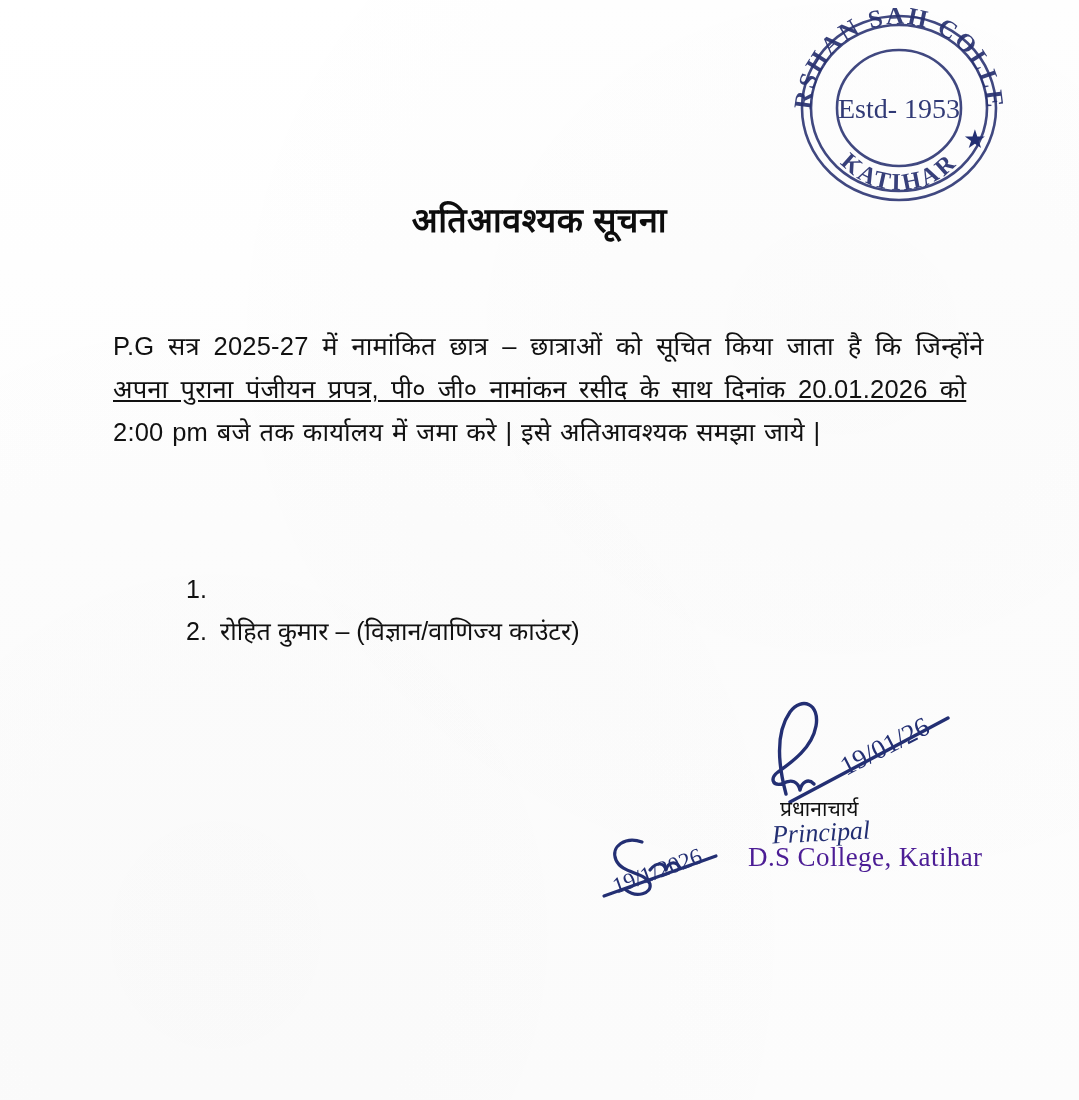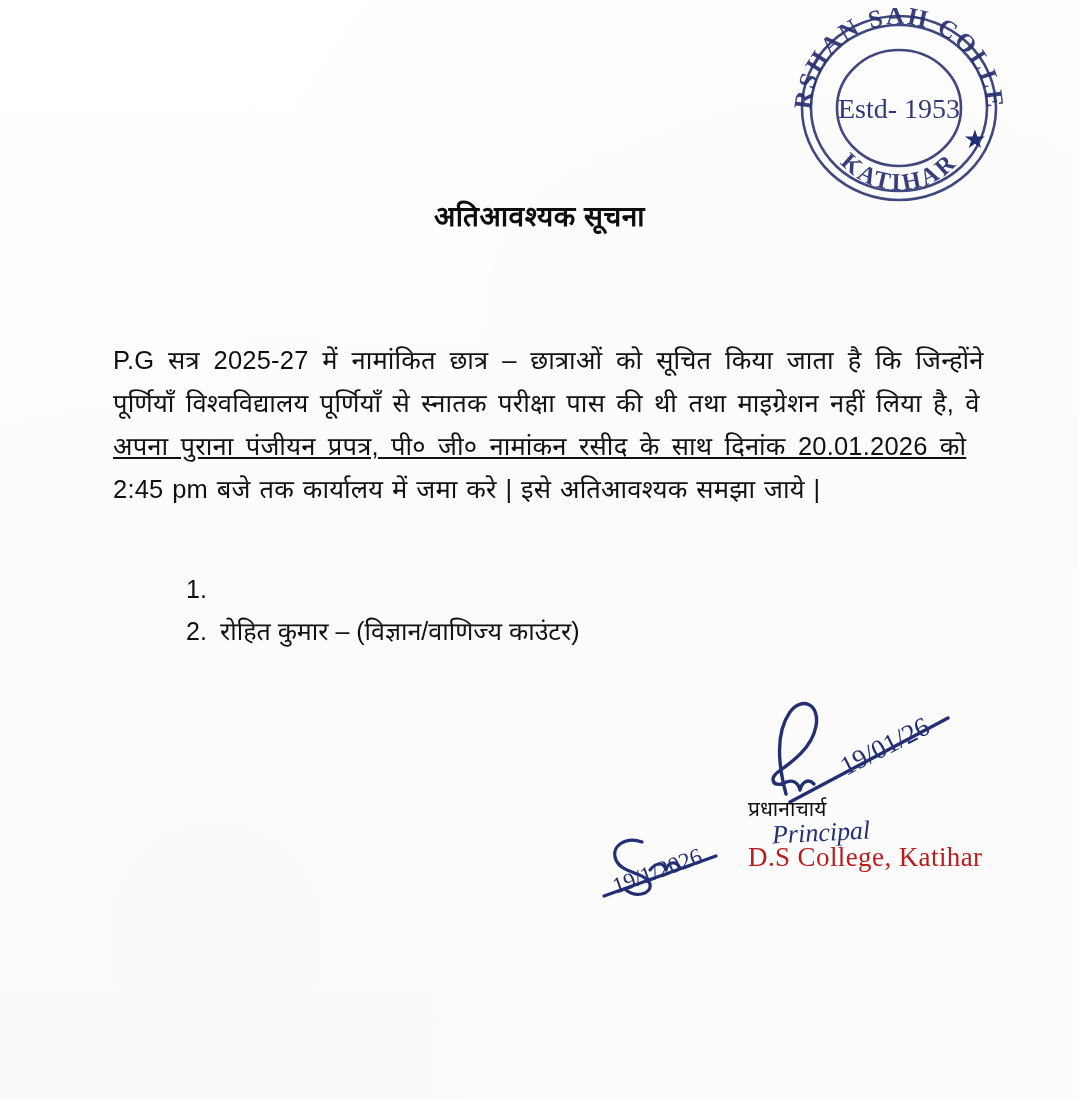--- a/index.html
+++ b/index.html
@@ -44,42 +44,42 @@
   .seal svg { width: 100%; height: 100%; display: block; }
 
   
   .title {
     position: absolute;
     left: 0;
     right: 0;
     top: 196px;
     text-align: center;
     font-family: "Liberation Sans", "DejaVu Sans", sans-serif;
-    font-size: 28px;
+    font-size: 34px;
     font-weight: 600;
     letter-spacing: 0.5px;
     color: #0d0d0d;
   }
 
   
   .body-block {
     position: absolute;
     left: 113px;
     top: 325px;
     width: 880px;
   }
   .body-line {
     font-family: "Liberation Sans", "DejaVu Sans", sans-serif;
     font-size: 25.5px;
     line-height: 43px;
     color: #111111;
     white-space: nowrap;
     letter-spacing: 0.2px;
   }
-  .line-1 { word-spacing: 6.5px; margin-top: 14px; }
+  .line-1 { word-spacing: 6.5px; }
   .line-2 { word-spacing: 4.0px; }
   .line-3 { word-spacing: 5.0px; text-decoration: underline; }
   .line-4 { word-spacing: 1.5px; }
 
   
   .list-block {
     position: absolute;
     left: 186px;
     top: 568px;
   }
@@ -120,21 +120,21 @@
   .sig-main svg, .sig-second svg { width: 100%; height: 100%; display: block; overflow: visible; }
   .sig-second {
     left: 30px;
     top: 140px;
     width: 170px;
     height: 80px;
   }
 
   .designation {
     position: absolute;
-    left: 188px;
+    left: 220px;
     top: 104px;
     font-family: "Liberation Sans", "DejaVu Sans", sans-serif;
     font-size: 21px;
     color: #111111;
     white-space: nowrap;
   }
   .college-hi {
     position: absolute;
     left: 144px;
     top: 131px;
@@ -153,21 +153,21 @@
     color: #232f73;
     transform: rotate(-3deg);
     white-space: nowrap;
   }
   .college-en {
     position: absolute;
     left: 188px;
     top: 152px;
     font-family: "Liberation Serif", "DejaVu Serif", serif;
     font-size: 27px;
-    color: #b91c1c;
+    color: #4c1d95;
     white-space: nowrap;
     letter-spacing: 0.4px;
   }
 </style>
 </head>
 <body>
 
 <div class="paper"></div>
 
 <div class="page">
@@ -191,23 +191,22 @@
       </text>
       <text x="106" y="110" text-anchor="middle" font-family="Liberation Serif, serif" font-size="28" fill="currentColor" opacity="0.95">Estd- 1953</text>
       <text x="182" y="140" text-anchor="middle" font-size="26" fill="#232f73">★</text>
     </svg>
   </div>
 
   <div class="title">अतिआवश्यक सूचना</div>
 
   <div class="body-block">
     <div class="body-line line-1">P.G सत्र 2025-27 में नामांकित छात्र – छात्राओं को सूचित किया जाता है कि जिन्होंने</div>
-    <div class="body-line line-2">पूर्णियाँ विश्वविद्यालय पूर्णियाँ से स्नातक  परीक्षा पास की थी तथा माइग्रेशन नहीं लिया है, वे</div>
     <div class="body-line line-3">अपना पुराना पंजीयन प्रपत्र, पी० जी० नामांकन रसीद के साथ दिनांक 20.01.2026 को</div>
-    <div class="body-line line-4">2:45 pm बजे तक कार्यालय में जमा करे | इसे अतिआवश्यक समझा जाये |</div>
+    <div class="body-line line-4">2:00 pm बजे तक कार्यालय में जमा करे | इसे अतिआवश्यक समझा जाये |</div>
   </div>
 
   <div class="list-block">
     <div class="list-row">
       <span class="list-num">1.</span>
     </div>
     <div class="list-row">
       <span class="list-num">2.</span>
       <span>रोहित कुमार – (विज्ञान/वाणिज्य काउंटर)</span>
     </div>

